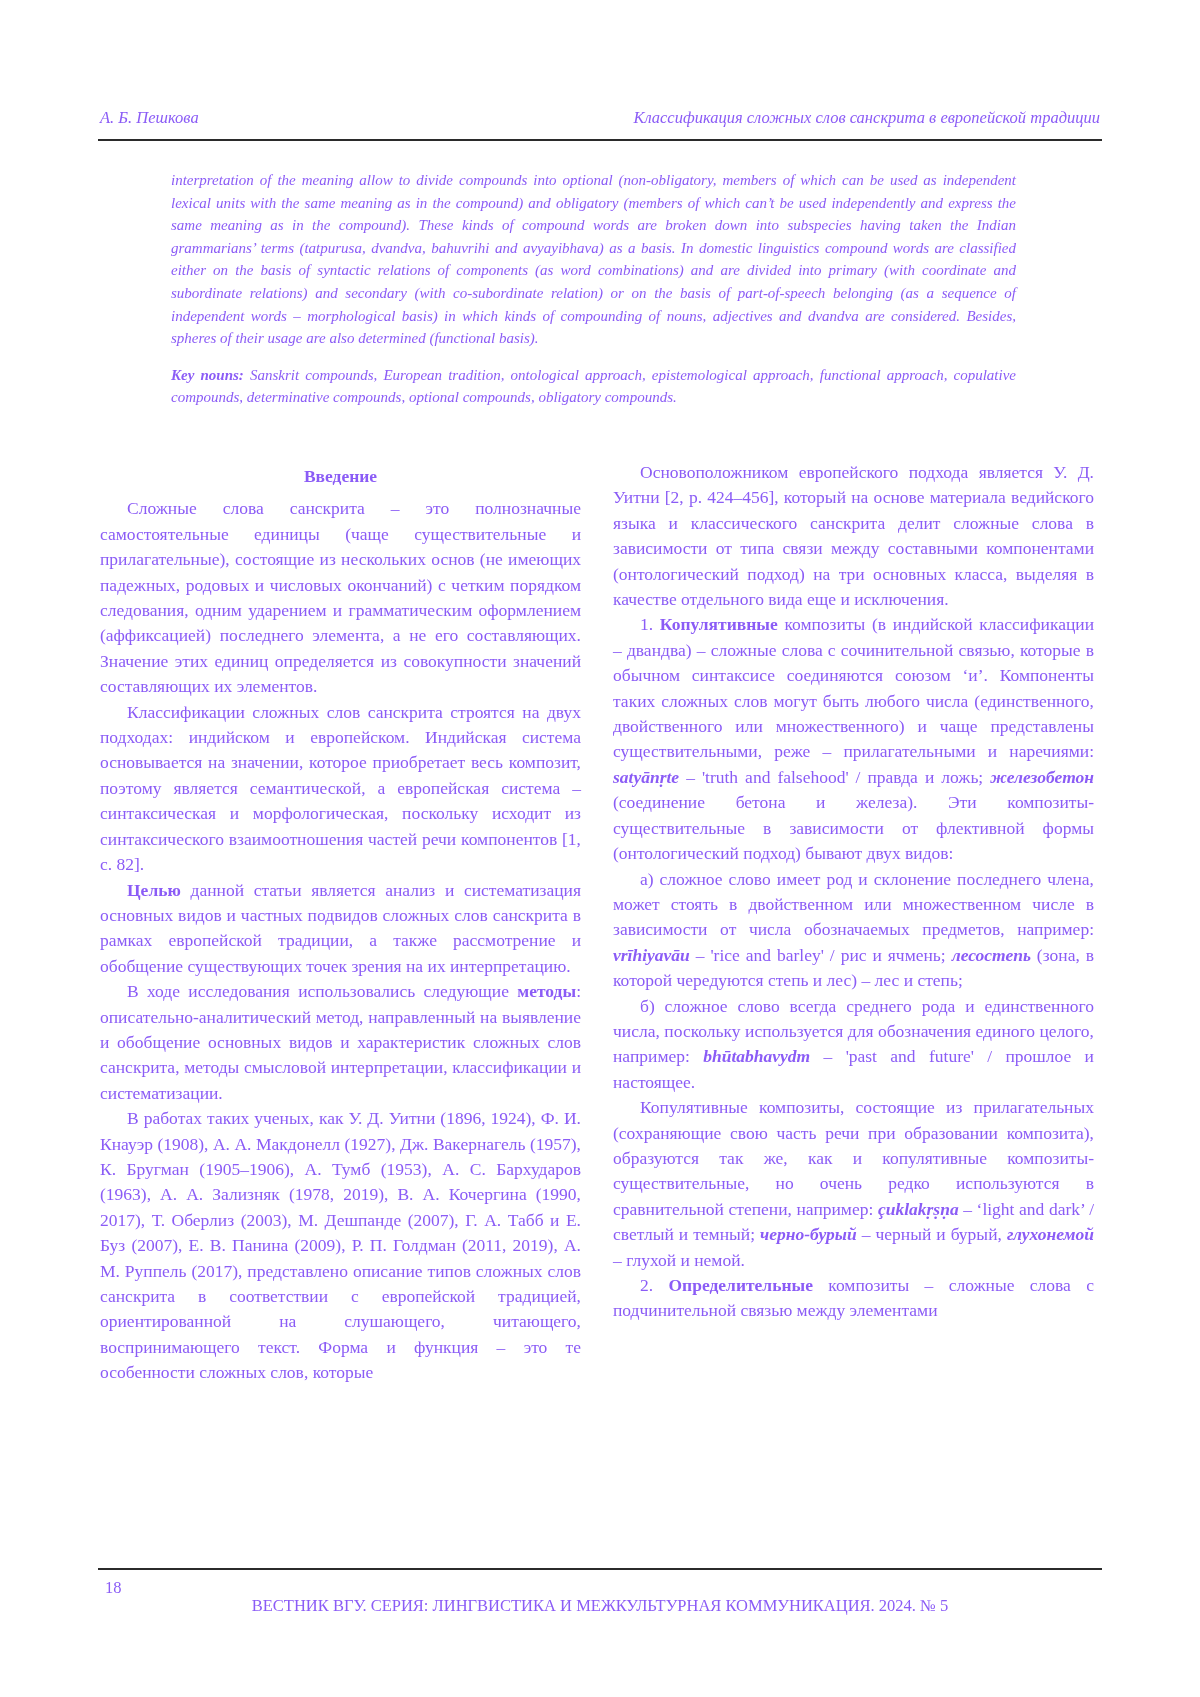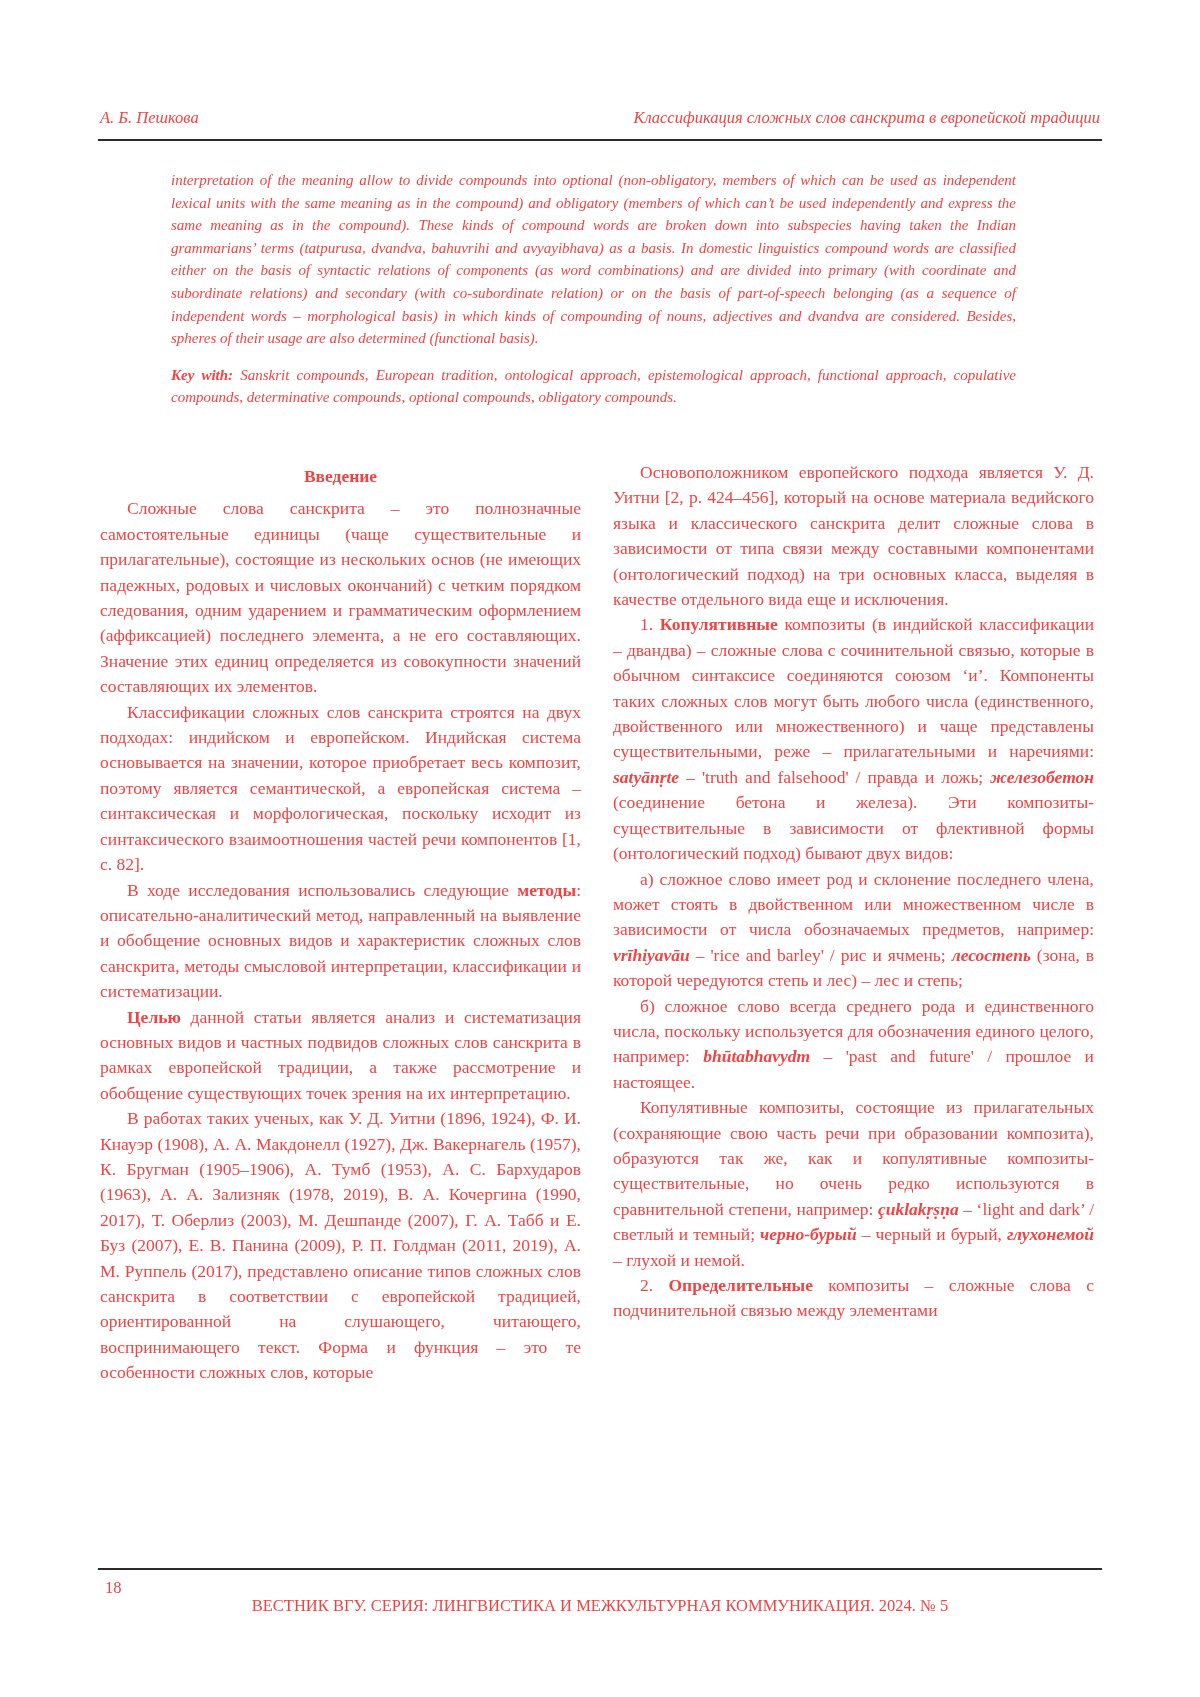--- a/index.html
+++ b/index.html
@@ -2,21 +2,21 @@
 <html lang="ru"><head>
 <meta charset="utf-8">
 <style>
   html,body{margin:0;padding:0;background:#e8e8e8;}
   .page{
     position:relative;
     width:1200px;height:1697px;
     background:#ffffff;
     margin:0 auto;
     font-family:"Liberation Serif","DejaVu Serif",serif;
-    color:#ef4444;
+    color:#8b5cf6;
     overflow:hidden;
   }
   
   .running-head{
     position:absolute;left:100px;top:108px;width:1000px;
     display:flex;justify-content:space-between;align-items:baseline;
     font-style:italic;font-size:16.5px;
   }
   .header-rule{
     position:absolute;left:98px;top:139px;width:1004px;height:2px;
@@ -65,31 +65,31 @@
 <div class="page">
 
   <div class="running-head">
     <span>А. Б. Пешкова</span>
     <span>Классификация сложных слов санскрита в европейской традиции</span>
   </div>
   <div class="header-rule"></div>
 
   <section class="abstract">
     <p>interpretation of the meaning allow to divide compounds into optional (non-obligatory, members of which can be used as independent lexical units with the same meaning as in the compound) and obligatory (members of which can’t be used independently and express the same meaning as in the compound). These kinds of compound words are broken down into subspecies having taken the Indian grammarians’ terms (tatpurusa, dvandva, bahuvrihi and avyayibhava) as a basis. In domestic linguistics compound words are classified either on the basis of syntactic relations of components (as word combinations) and are divided into primary (with coordinate and subordinate relations) and secondary (with co-subordinate relation) or on the basis of part-of-speech belonging (as a sequence of independent words – morphological basis) in which kinds of compounding of nouns, adjectives and dvandva are considered. Besides, spheres of their usage are also determined (functional basis).</p>
-    <p><span class="kw-label">Key with:</span><span> Sanskrit compounds, European tradition, ontological approach, epistemological approach, functional approach, copulative compounds, determinative compounds, optional compounds, obligatory compounds.</span></p>
+    <p><span class="kw-label">Key nouns:</span><span> Sanskrit compounds, European tradition, ontological approach, epistemological approach, functional approach, copulative compounds, determinative compounds, optional compounds, obligatory compounds.</span></p>
   </section>
 
   <main class="columns">
     <div class="col">
       <h2 class="h-intro">Введение</h2>
       <div>
           <p class="para"><span class="rn">Сложные слова санскрита – это полнозначные самостоятельные единицы (чаще существительные и прилагательные), состоящие из нескольких основ (не имеющих падежных, родовых и числовых окончаний) с четким порядком следования, одним ударением и грамматическим оформлением (аффиксацией) последнего элемента, а не его составляющих. Значение этих единиц определяется из совокупности значений составляющих их элементов.</span></p>
           <p class="para"><span class="rn">Классификации сложных слов санскрита строятся на двух подходах: индийском и европейском. Индийская система основывается на значении, которое приобретает весь композит, поэтому является семантической, а европейская система – синтаксическая и морфологическая, поскольку исходит из синтаксического взаимоотношения частей речи компонентов [1, с. 82].</span></p>
+          <p class="para"><span class="rb">Целью</span><span class="rn"> данной статьи является анализ и систематизация основных видов и частных подвидов сложных слов санскрита в рамках европейской традиции, а также рассмотрение и обобщение существующих точек зрения на их интерпретацию.</span></p>
           <p class="para"><span class="rn">В ходе исследования использовались следующие </span><span class="rb">методы</span><span class="rn">: описательно-аналитический метод, направленный на выявление и обобщение основных видов и характеристик сложных слов санскрита, методы смысловой интерпретации, классификации и систематизации.</span></p>
-          <p class="para"><span class="rb">Целью</span><span class="rn"> данной статьи является анализ и систематизация основных видов и частных подвидов сложных слов санскрита в рамках европейской традиции, а также рассмотрение и обобщение существующих точек зрения на их интерпретацию.</span></p>
         </div>
       <div>
           <p class="para"><span class="rn">В работах таких ученых, как У. Д. Уитни (1896, 1924), Ф. И. Кнауэр (1908), А. А. Макдонелл (1927), Дж. Вакернагель (1957), К. Бругман (1905–1906), А. Тумб (1953), А. С. Бархударов (1963), А. А. Зализняк (1978, 2019), В. А. Кочергина (1990, 2017), Т. Оберлиз (2003), М. Дешпанде (2007), Г. А. Табб и Е. Буз (2007), Е. В. Панина (2009), Р. П. Голдман (2011, 2019), А. М. Руппель (2017), представлено описание типов сложных слов санскрита в соответствии с европейской традицией, ориентированной на слушающего, читающего, воспринимающего текст. Форма и функция – это те особенности сложных слов, которые</span></p>
         </div>
     </div>
     <div class="col">
       <div>
           <p class="para"><span class="rn">Основоположником европейского подхода является У. Д. Уитни [2, p. 424–456], который на основе материала ведийского языка и классического санскрита делит сложные слова в зависимости от типа связи между составными компонентами (онтологический подход) на три основных класса, выделяя в качестве отдельного вида еще и исключения.</span></p>
           <p class="para"><span class="rn">1. </span><span class="rb">Копулятивные</span><span class="rn"> композиты (в индийской классификации – двандва) – сложные слова с сочинительной связью, которые в обычном синтаксисе соединяются союзом ‘и’. Компоненты таких сложных слов могут быть любого числа (единственного, двойственного или множественного) и чаще представлены существительными, реже – прилагательными и наречиями: </span><span class="rbi">satyānṛte</span><span class="rn"> – 'truth and falsehood' / правда и ложь; </span><span class="rbi">железобетон</span><span class="rn"> (соединение бетона и железа). Эти композиты-существительные в зависимости от флективной формы (онтологический подход) бывают двух видов:</span></p>
           <p class="para"><span class="rn">а) сложное слово имеет род и склонение последнего члена, может стоять в двойственном или множественном числе в зависимости от числа обозначаемых предметов, например: </span><span class="rbi">vrīhiyavāu</span><span class="rn"> – 'rice and barley' / рис и ячмень; </span><span class="rbi">лесостепь</span><span class="rn"> (зона, в которой чередуются степь и лес) – лес и степь;</span></p>

